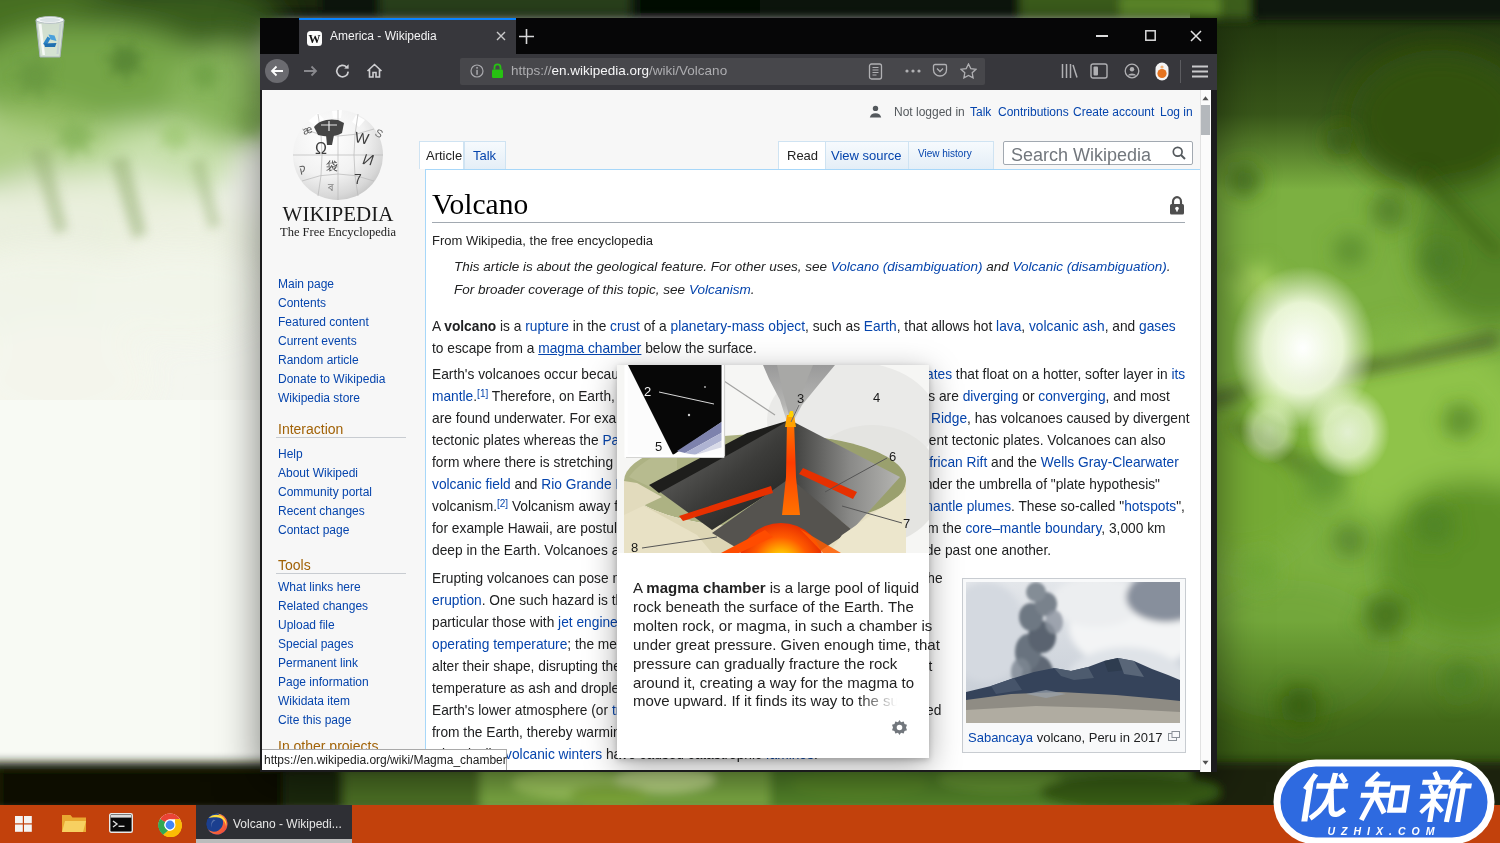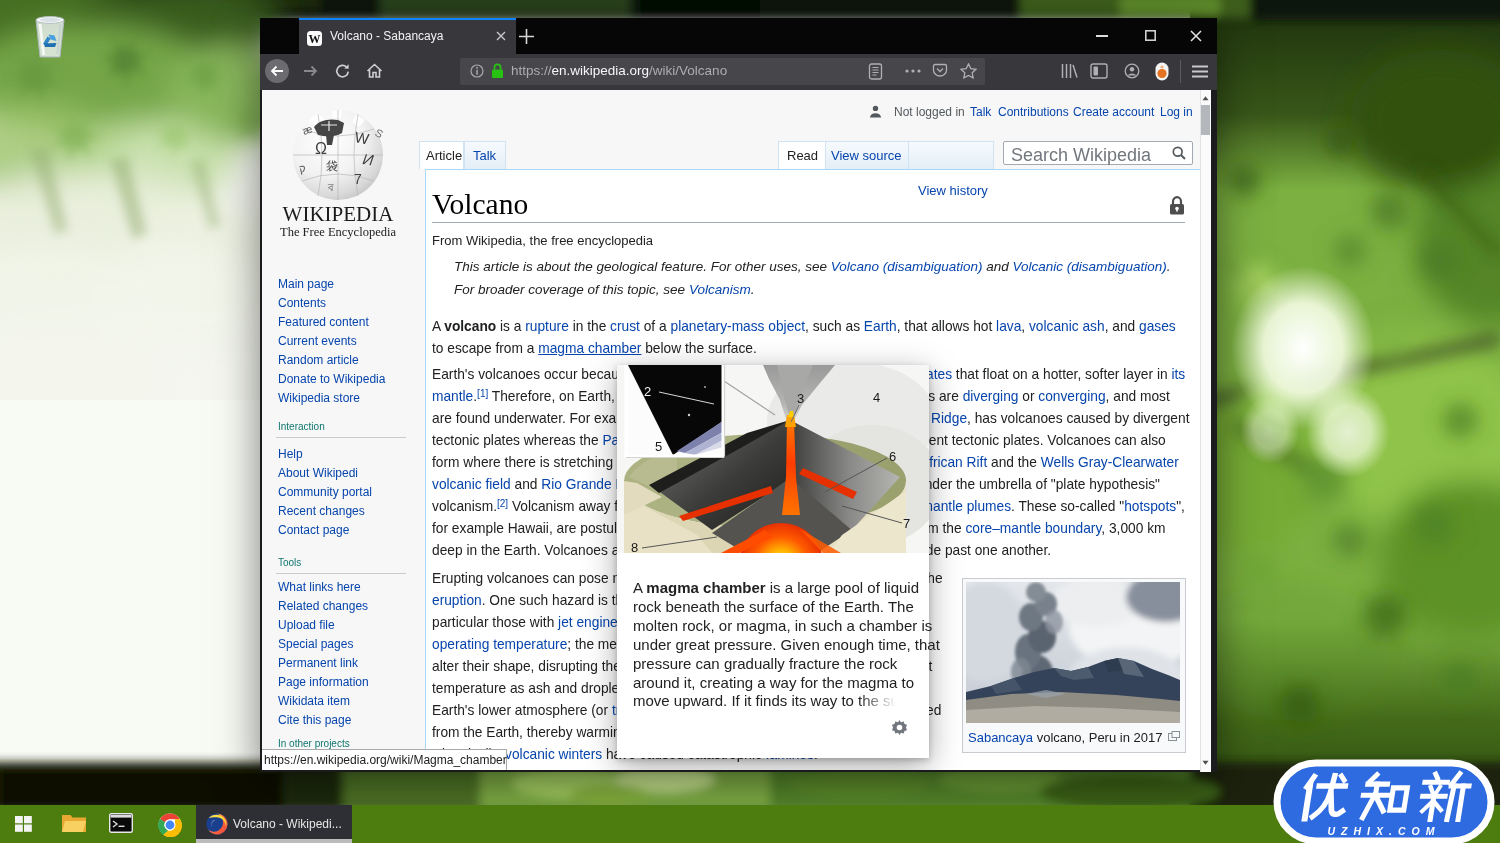--- a/index.html
+++ b/index.html
@@ -4,26 +4,26 @@
 <style>
 html,body{margin:0;padding:0;width:1500px;height:843px;overflow:hidden;font-family:"Liberation Sans",sans-serif;}
 #stage{position:absolute;left:0;top:0;width:1500px;height:843px;overflow:hidden;background:#eef2e6;}
 .abs{position:absolute;}
 #win{position:absolute;left:260px;top:18px;width:957px;height:754px;box-shadow:0 10px 40px rgba(0,0,0,.5);}
 #tbar{position:absolute;left:0;top:0;width:957px;height:36px;background:#060607;}
 #nav{position:absolute;left:0;top:36px;width:957px;height:54px;background:#37373c;border-bottom:1px solid #2a2a2e;box-sizing:border-box;}
 #page{position:absolute;left:0;top:72px;width:940px;height:682px;background:#f7f7f7;overflow:hidden;}
 #sbar{position:absolute;left:940px;top:72px;width:11px;height:682px;background:#fbfbfb;}
 #redge{position:absolute;left:951px;top:72px;width:6px;height:682px;background:#1c1c1e;}
-#task{position:absolute;left:0;top:805px;width:1500px;height:38px;background:#4d7c0f;}
+#task{position:absolute;left:0;top:805px;width:1500px;height:38px;background:#c2410c;}
 a{color:#0645ad;text-decoration:none;}
 .pers{font-size:12px;}
 .snav{font-size:12px;line-height:19px;}
 .snav a{display:block;}
-.shead{font-size:10px;color:#0f766e;}
+.shead{font-size:14px;color:#a16207;}
 .bl{position:absolute;white-space:nowrap;overflow:hidden;font-size:13.75px;color:#202122;}
 .it{font-style:italic;}
 sup{font-size:10px;vertical-align:baseline;position:relative;top:-4px;color:#0645ad;}
 .pop{font-size:15px;line-height:18.9px;color:#222;white-space:nowrap;}
 </style>
 </head>
 <body>
 <div id="stage">
 <svg id="wp" class="abs" width="1500" height="843" style="left:0;top:0" viewBox="0 0 1500 843">
 <defs>
@@ -163,21 +163,21 @@
 <path d="M-5 7 L5 7 L6.5 3 L-6 3.5 Z" fill="#1f6fb0"></path>
 </g>
 </svg>
 <div id="win">
  <div id="tbar">
 
   <div class="abs" style="left:39px;top:0;width:217px;height:36px;background:#37373c;">
    <div class="abs" style="left:0;top:0;width:217px;height:2px;background:#0a84ff"></div>
    <div class="abs" style="left:8px;top:13px;width:15px;height:15px;background:#fbfbfb;border-radius:3.5px;"></div>
    <div class="abs" style="left:8px;top:13px;width:15px;height:15px;font-family:'Liberation Serif',serif;font-weight:bold;font-size:12px;color:#101010;text-align:center;line-height:16px;">W</div>
-   <div class="abs" style="left:31px;top:11px;width:150px;font-size:12px;color:#f3f3f4;">Volcano - Sabancaya</div>
+   <div class="abs" style="left:31px;top:11px;width:150px;font-size:12px;color:#f3f3f4;">America - Wikipedia</div>
    <svg class="abs" style="left:197px;top:13px" width="10" height="10" viewBox="0 0 10 10">
             <path d="M1 1 L9 9 M9 1 L1 9" stroke="#c9c9cb" stroke-width="1.4"></path>
           </svg>
   </div>
   <svg class="abs" style="left:258px;top:10px" width="17" height="17" viewBox="0 0 17 17">
           <path d="M8.5 1 L8.5 16 M1 8.5 L16 8.5" stroke="#d6d6d8" stroke-width="1.6"></path>
         </svg>
 
   <svg class="abs" style="left:836px;top:17px" width="12" height="2" viewBox="0 0 12 2">
           <rect width="12" height="2" fill="#dcdcdd"></rect>
@@ -274,21 +274,21 @@
   <div class="abs" style="left:159px;top:51px;width:45px;height:28px;background:#fff;border:1px solid #cfe3f2;border-bottom:none;box-sizing:border-box;"></div>
   <div class="abs" style="left:204px;top:51px;width:42px;height:28px;background:linear-gradient(#f6fafd,#e4eef7);border:1px solid #cfe3f2;border-bottom:none;box-sizing:border-box;"></div>
   <div class="abs" style="left:166px;top:58px;font-size:13px;color:#222;">Article</div>
   <a class="abs" style="left:213px;top:58px;font-size:13px;">Talk</a>
 
   <div class="abs" style="left:518px;top:51px;width:48px;height:28px;background:#fff;border:1px solid #cfe3f2;border-bottom:none;box-sizing:border-box;"></div>
   <div class="abs" style="left:566px;top:51px;width:83px;height:28px;background:linear-gradient(#f6fafd,#e4eef7);border:1px solid #cfe3f2;border-bottom:none;border-left:none;box-sizing:border-box;"></div>
   <div class="abs" style="left:649px;top:51px;width:85px;height:28px;background:linear-gradient(#f6fafd,#e4eef7);border:1px solid #cfe3f2;border-bottom:none;border-left:none;box-sizing:border-box;"></div>
   <div class="abs" style="left:527px;top:58px;font-size:13px;color:#222;">Read</div>
   <a class="abs" style="left:571px;top:58px;font-size:13px;">View source</a>
-  <a class="abs" style="left:658px;top:58px;font-size:13px;margin-top:35px;">View history</a>
+  <a class="abs" style="left:658px;top:58px;font-size:10px;">View history</a>
 
   <div class="abs" style="left:743px;top:51px;width:190px;height:24px;background:#fff;border:1px solid #a2a9b1;border-radius:2px;box-sizing:border-box;"></div>
   <div class="abs" style="left:751px;top:55px;font-size:18px;color:#72777d;">Search Wikipedia</div>
   <svg class="abs" style="left:912px;top:56px" width="14" height="14" viewBox="0 0 14 14">
           <circle cx="5.7" cy="5.7" r="4.4" stroke="#54595d" stroke-width="1.7" fill="none"></circle>
           <path d="M9 9 L13 13" stroke="#54595d" stroke-width="1.9"></path>
         </svg>
 
   <svg class="abs" style="left:28px;top:19px" width="102" height="92" viewBox="0 0 102 92">
    <defs>

